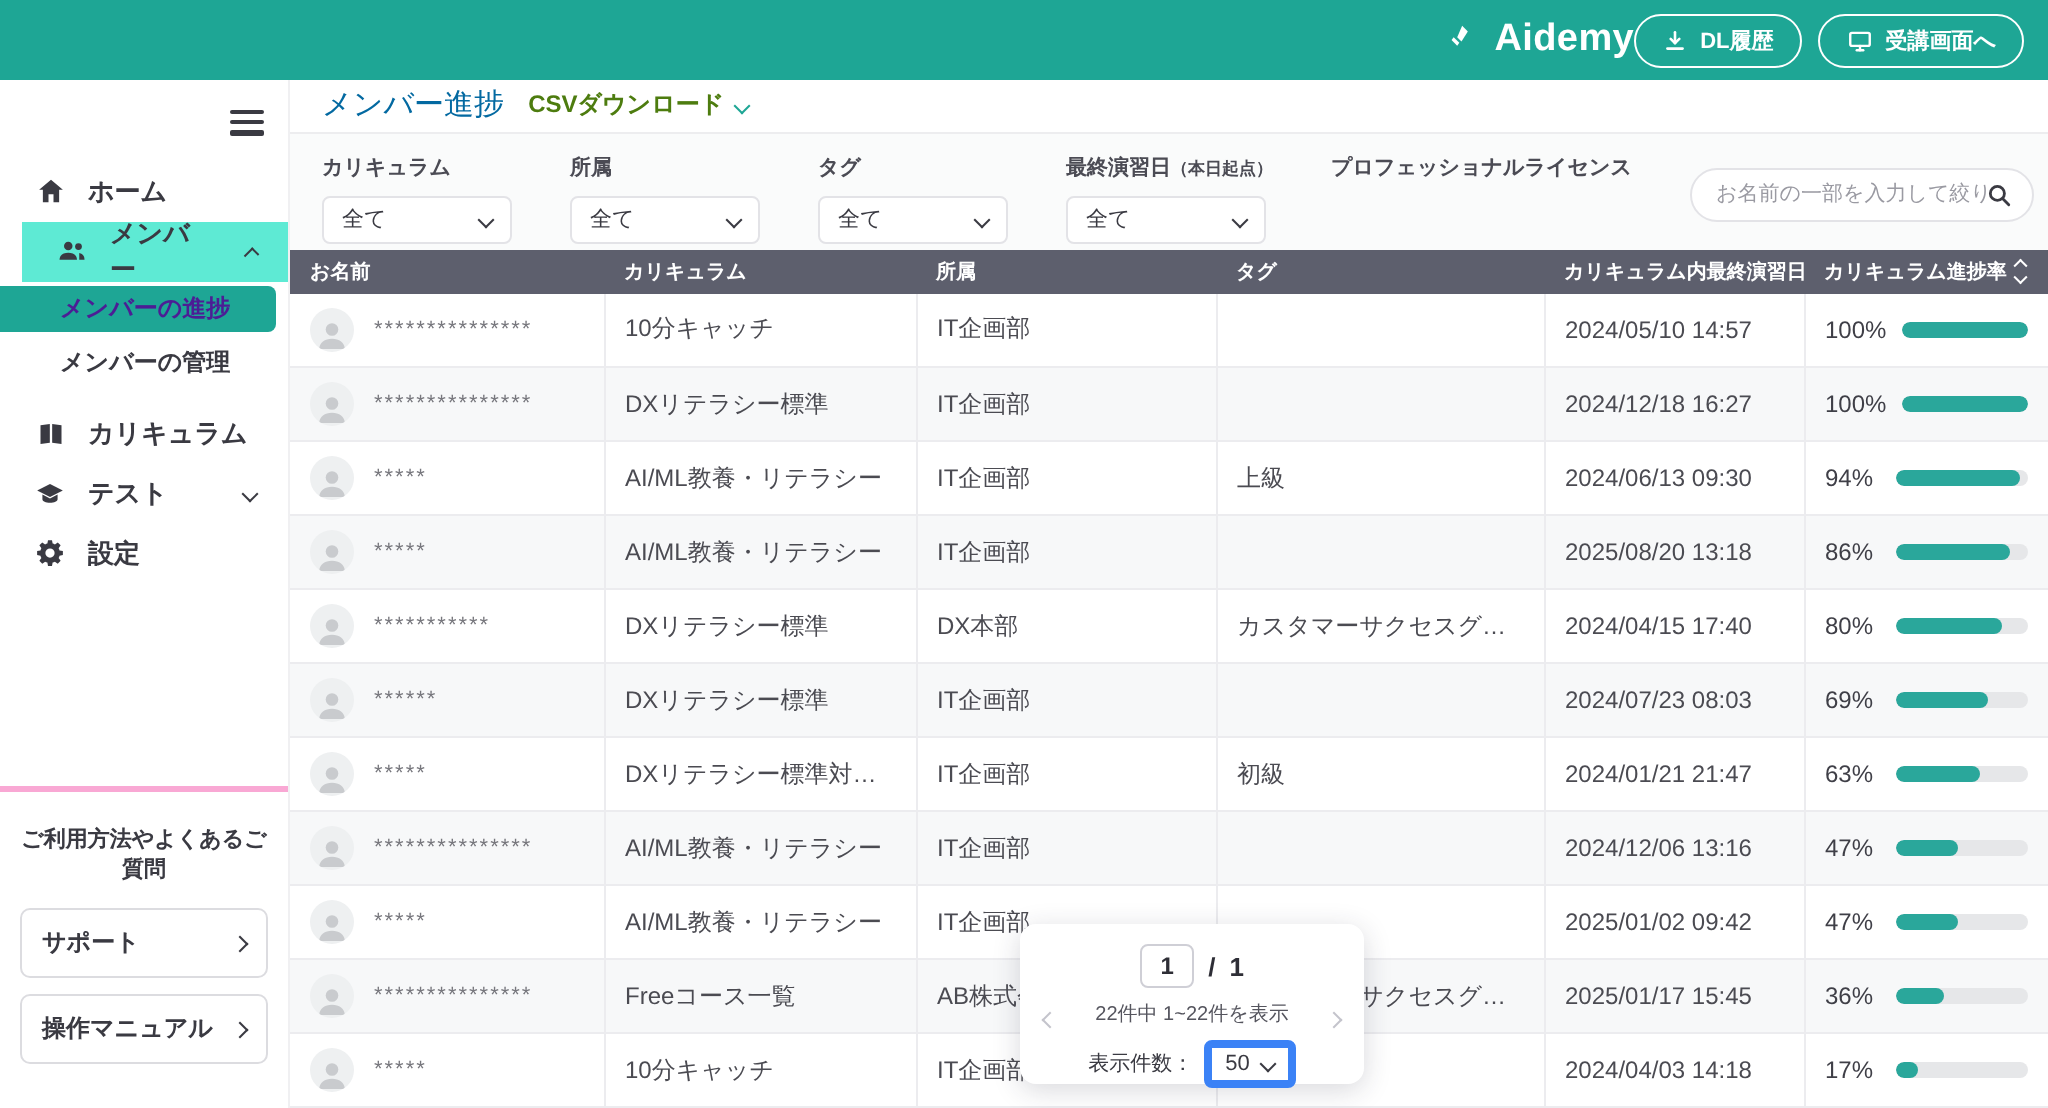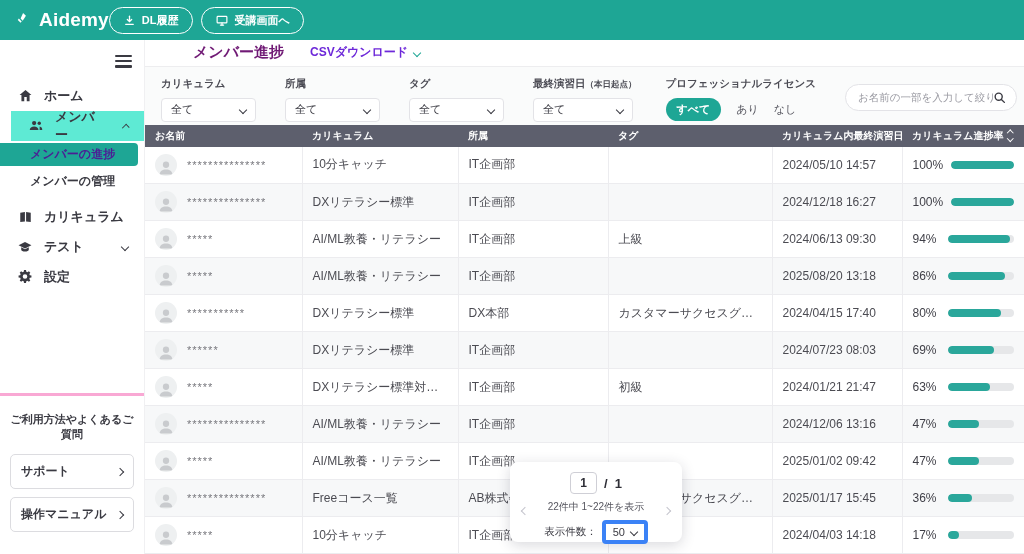--- a/index.html
+++ b/index.html
@@ -1,21 +1,21 @@
 <!DOCTYPE html>
 <html><head>
 <meta charset="utf-8">
 <style>
   * { margin:0; padding:0; box-sizing:border-box; }
   html,body { width:1024px; height:554px; }
   body { font-family:"Liberation Sans","DejaVu Sans",sans-serif; color:#36363f; background:#fff; }
   .page { position:relative; width:1024px; height:554px; overflow:hidden; }
 
   
-  .topbar { height:40px; background:#1ea695; display:flex; align-items:center; justify-content:flex-start; padding:0 12px 0 16px; }
+  .topbar { height:40px; background:#1ea695; display:flex; align-items:center; justify-content:flex-end; padding:0 12px 0 16px; }
   .logo { display:flex; align-items:center; gap:6px; color:#fff; }
   .logo-text { font-size:19px; font-weight:bold; letter-spacing:.2px; }
   .topbar-actions { display:flex; gap:8px; }
   .tb-btn { display:flex; align-items:center; gap:6px; background:transparent; border:1.4px solid #fff; border-radius:14px; color:#fff; font-size:11px; font-weight:bold; padding:5px 13px; cursor:pointer; font-family:inherit; }
 
   
   .body { display:flex; height:514px; }
   .sidebar { width:145px; flex:0 0 145px; background:#fff; border-right:1px solid #f0f0f2; display:flex; flex-direction:column; padding-top:8px; position:relative; }
   main { flex:1; min-width:0; display:flex; flex-direction:column; }
 
@@ -37,22 +37,22 @@
   .sub-item { display:flex; align-items:center; height:24px; padding-left:30px; font-size:12px; font-weight:bold; color:#3a3a42; cursor:pointer; margin:2px 0; }
   .sub-item.active { background:#1ea695; color:#4c1d95; border-radius:0 4px 4px 0; margin-right:6px; height:23px; }
   .nav-gap { height:6px; }
 
   .sidebar-help { margin-top:auto; border-top:3px solid #f9a8d4; padding:16px 10px 14px; }
   .help-heading { font-size:11px; font-weight:bold; color:#3a3a42; text-align:center; margin-bottom:12px; }
   .help-btn { display:flex; align-items:center; justify-content:space-between; border:1px solid #dcdce0; border-radius:5px; background:#fff; width:100%; padding:8px 10px; font-size:12px; font-weight:bold; color:#3a3a42; margin-bottom:8px; cursor:pointer; font-family:inherit; }
 
   
   .titlebar { height:33px; display:flex; align-items:center; padding-left:16px; background:#fff; }
-  .page-title { font-size:15px; font-weight:bold; color:#701a75;margin-left:32px; }
-  .csv-link { display:flex; align-items:center; gap:6px; margin-left:26px; color:#6d28d9; font-size:12px; font-weight:bold; text-decoration:none; cursor:pointer; }
+  .page-title { font-size:15px; font-weight:normal; color:#0369a1; }
+  .csv-link { display:flex; align-items:center; gap:6px; margin-left:12px; color:#4d7c0f; font-size:12px; font-weight:bold; text-decoration:none; cursor:pointer; }
 
   
   .filters { height:72px; background:#fafbfb; border-top:1px solid #ededef; display:flex; align-items:flex-start; padding:10px 14px 0 16px; }
   .fgroup { margin-right:29px; }
   .flabel { font-size:10.5px; font-weight:bold; color:#4b4b54; margin-bottom:7px; white-space:nowrap; }
   .flabel small { font-size:8.5px; font-weight:bold; }
   .fselect { width:95px; height:24px; background:#fff; border:1px solid #e3e3e7; border-radius:4px; display:flex; align-items:center; justify-content:space-between; padding:0 9px; font-size:11px; color:#3a3a42; cursor:pointer; }
   .fselect.wide { width:100px; }
   .license-opts { display:flex; align-items:center; gap:15px; height:24px; }
   .pill { background:#1ea695; color:#fff; font-size:11px; font-weight:bold; border-radius:12px; padding:4px 11px; cursor:pointer; }
@@ -250,25 +250,20 @@
         </div>
         <div class="fgroup">
           <div class="flabel"><span>最終演習日</span><small>（本日起点）</small></div>
           <div class="fselect wide">
             <span>全て</span>
             <span class="chev down"></span>
           </div>
         </div>
         <div class="fgroup">
           <div class="flabel">プロフェッショナルライセンス</div>
-          <div class="license-opts">
-            <span class="pill">すべて</span>
-            <span class="lic-opt">あり</span>
-            <span class="lic-opt">なし</span>
-          </div>
         </div>
         <div class="searchbox">
           <input type="text" placeholder="お名前の一部を入力して絞り込めます" style="">
           <span>
             <svg width="13" height="13" viewBox="0 0 24 24" fill="none" stroke="#3a3a42" stroke-width="2.6" stroke-linecap="round">
                 <circle cx="10.5" cy="10.5" r="6.5"></circle>
                 <path d="M15.5 15.5 L21 21"></path>
               </svg>
           </span>
         </div>

